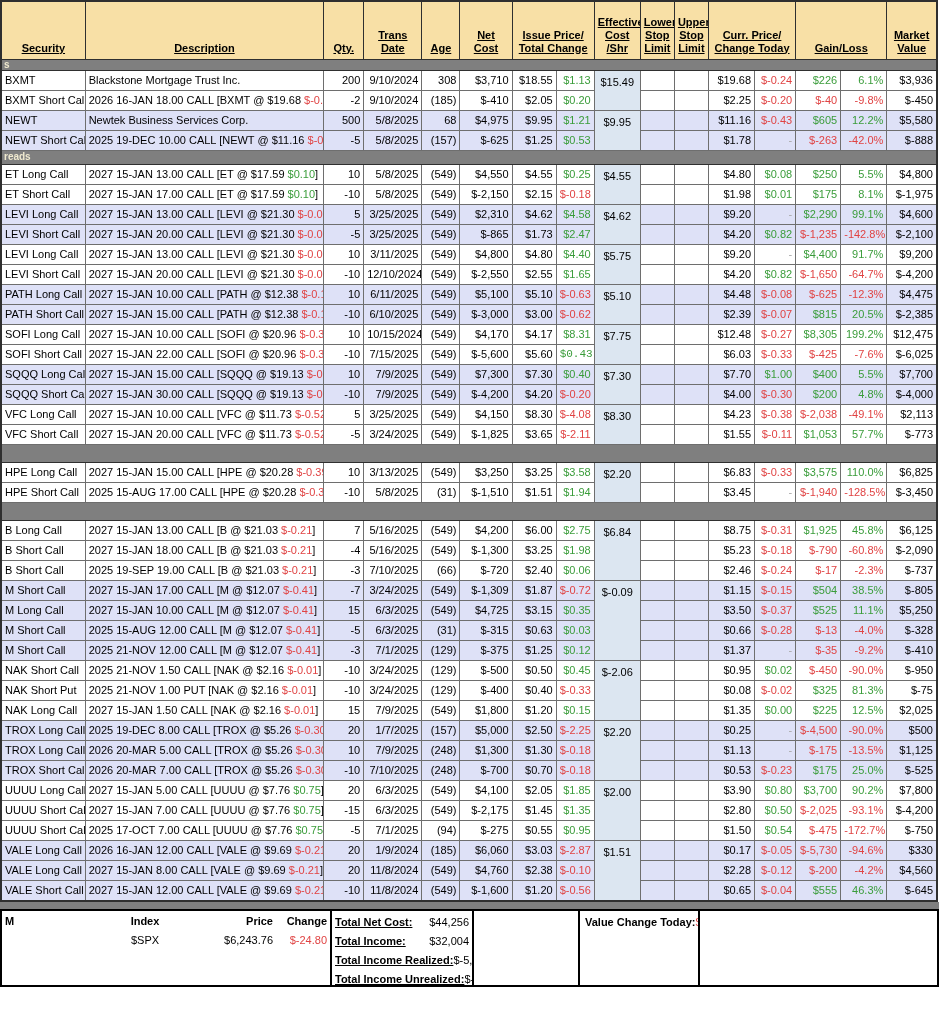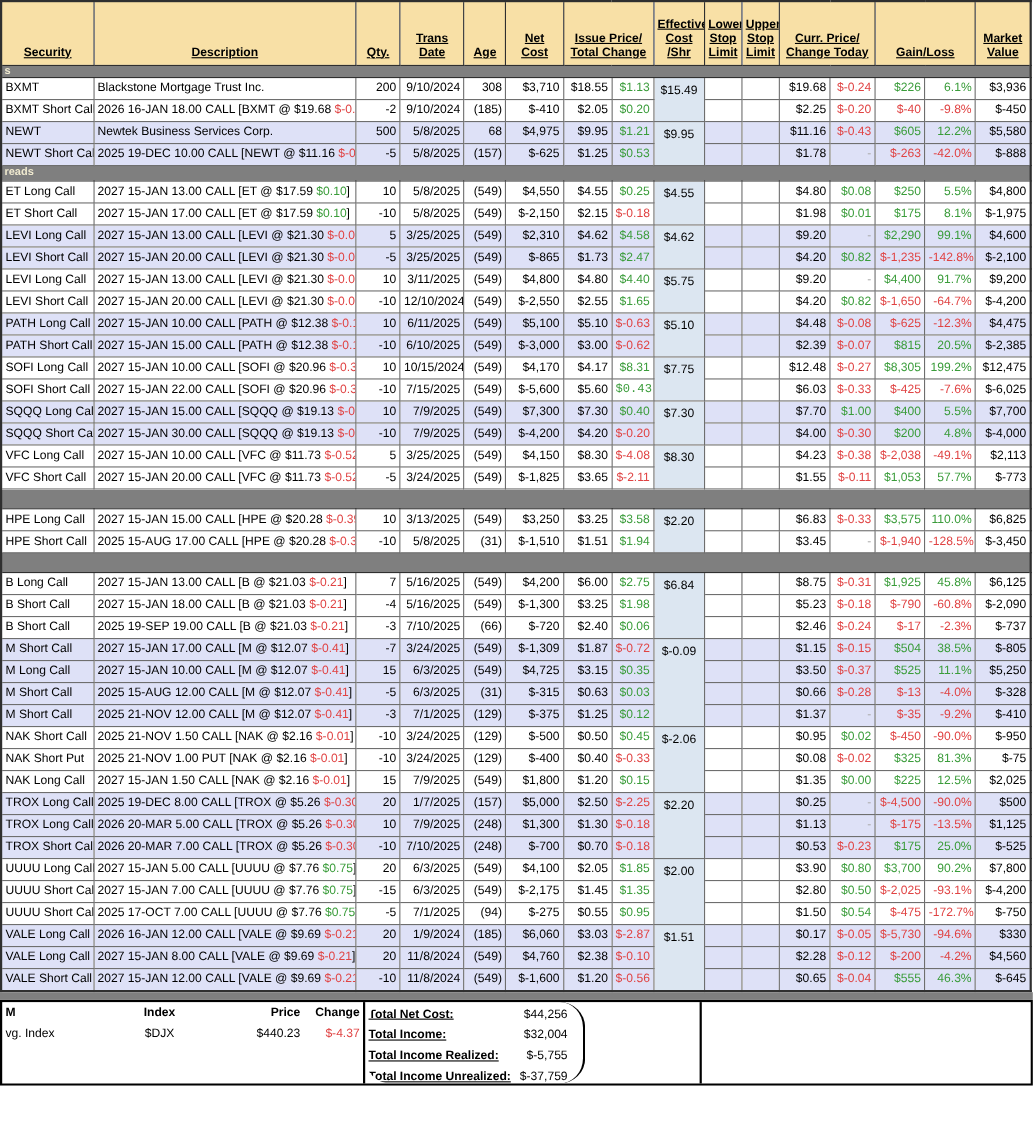--- a/index.html
+++ b/index.html
@@ -19,21 +19,21 @@
   td.txt{text-align:left;}
   .graysep{width:939px;height:7px;background:#7f7f7f;box-sizing:border-box;}
   .footer{display:flex;width:939px;height:78px;border:2px solid #000;box-sizing:border-box;background:#fff;}
   .fbox{height:100%;box-sizing:border-box;border-right:2px solid #000;font-size:11px;overflow:hidden;}
   .b1{width:330px;padding-top:1px;}
   .irow{display:grid;grid-template-columns:104px 72px 92px 54px;height:19px;line-height:18px;padding:0 3px;}
   .irow .c0{text-align:left;}
   .irow .c1{text-align:center;}
   .irow .c2,.irow .c3{text-align:right;}
   .irow.hdr span{font-weight:bold;}
-  .b2{width:200px;padding:2px 14px 0 3px;border-radius:23px;}
+  .b2{width:142px;padding:2px 3px 0 3px;}
   .b3{width:106px;}
   .b4{width:120px;padding:2px 5px 0 5px;}
   .b5{flex:1;border-right:none;padding:2px 5px 0 5px;}
   .frow{display:flex;justify-content:space-between;height:19px;line-height:18px;white-space:nowrap;}
   .flabel{font-weight:bold;text-decoration:underline;}
   .b4 .flabel{text-decoration:none;}
   .fval{text-align:right;}
 </style>
 </head>
 <body>
@@ -772,24 +772,24 @@
   <div class="graysep"></div>
   <div class="footer" id="footer">
       <div class="fbox b1">
         <div class="irow hdr">
           <span class="c0">M</span>
           <span class="c1">Index</span>
           <span class="c2">Price</span>
           <span class="c3">Change</span>
         </div>
         <div class="irow">
-          <span class="c0">vg. Index</span>
-          <span class="c1">$DJX</span>
-          <span class="c2">$440.23</span>
-          <span class="c3" style="color: rgb(224, 67, 67);">$-4.37</span>
+          <span class="c0"></span>
+          <span class="c1">$SPX</span>
+          <span class="c2">$6,243.76</span>
+          <span class="c3" style="color: rgb(224, 67, 67);">$-24.80</span>
         </div>
       </div>
       <div class="fbox b2">
         <div class="frow">
           <span class="flabel">Total Net Cost:</span>
           <span class="fval">$44,256</span>
         </div>
         <div class="frow">
           <span class="flabel">Total Income:</span>
           <span class="fval">$32,004</span>
@@ -797,14 +797,20 @@
         <div class="frow">
           <span class="flabel">Total Income Realized:</span>
           <span class="fval">$-5,755</span>
         </div>
         <div class="frow">
           <span class="flabel">Total Income Unrealized:</span>
           <span class="fval">$-37,759</span>
         </div>
       </div>
       <div class="fbox b3"></div>
+      <div class="fbox b4">
+        <div class="frow">
+          <span class="flabel">Value Change Today:</span>
+          <span class="fval" style="color: rgb(224, 67, 67);">$-382</span>
+        </div>
+      </div>
     </div>
 </div>
 
 </body></html>

